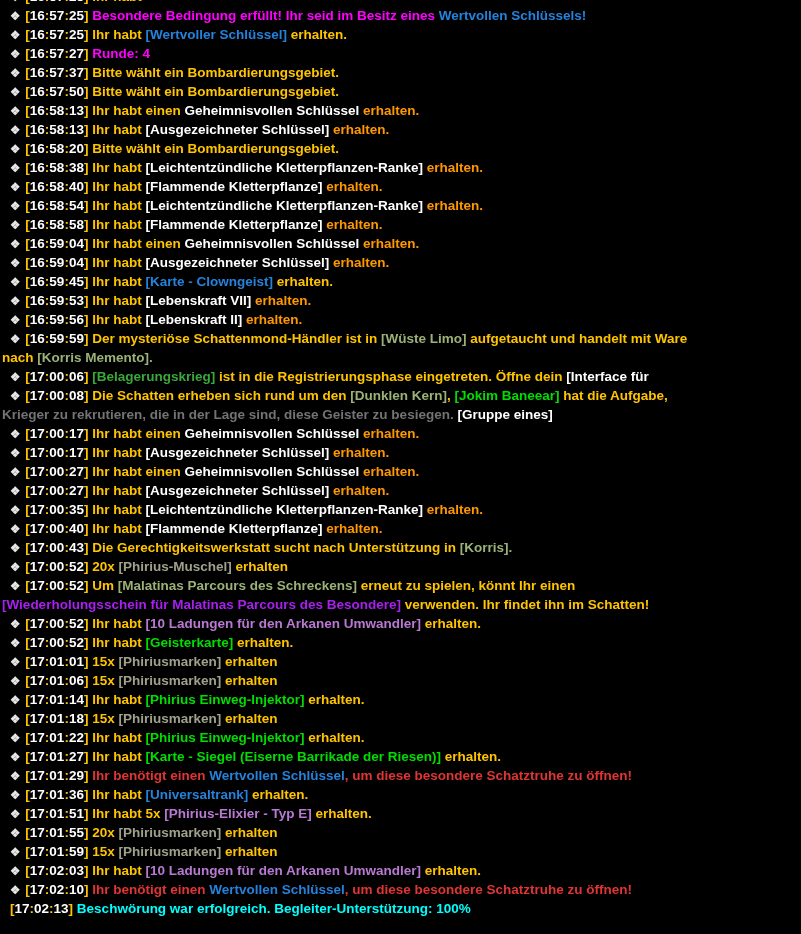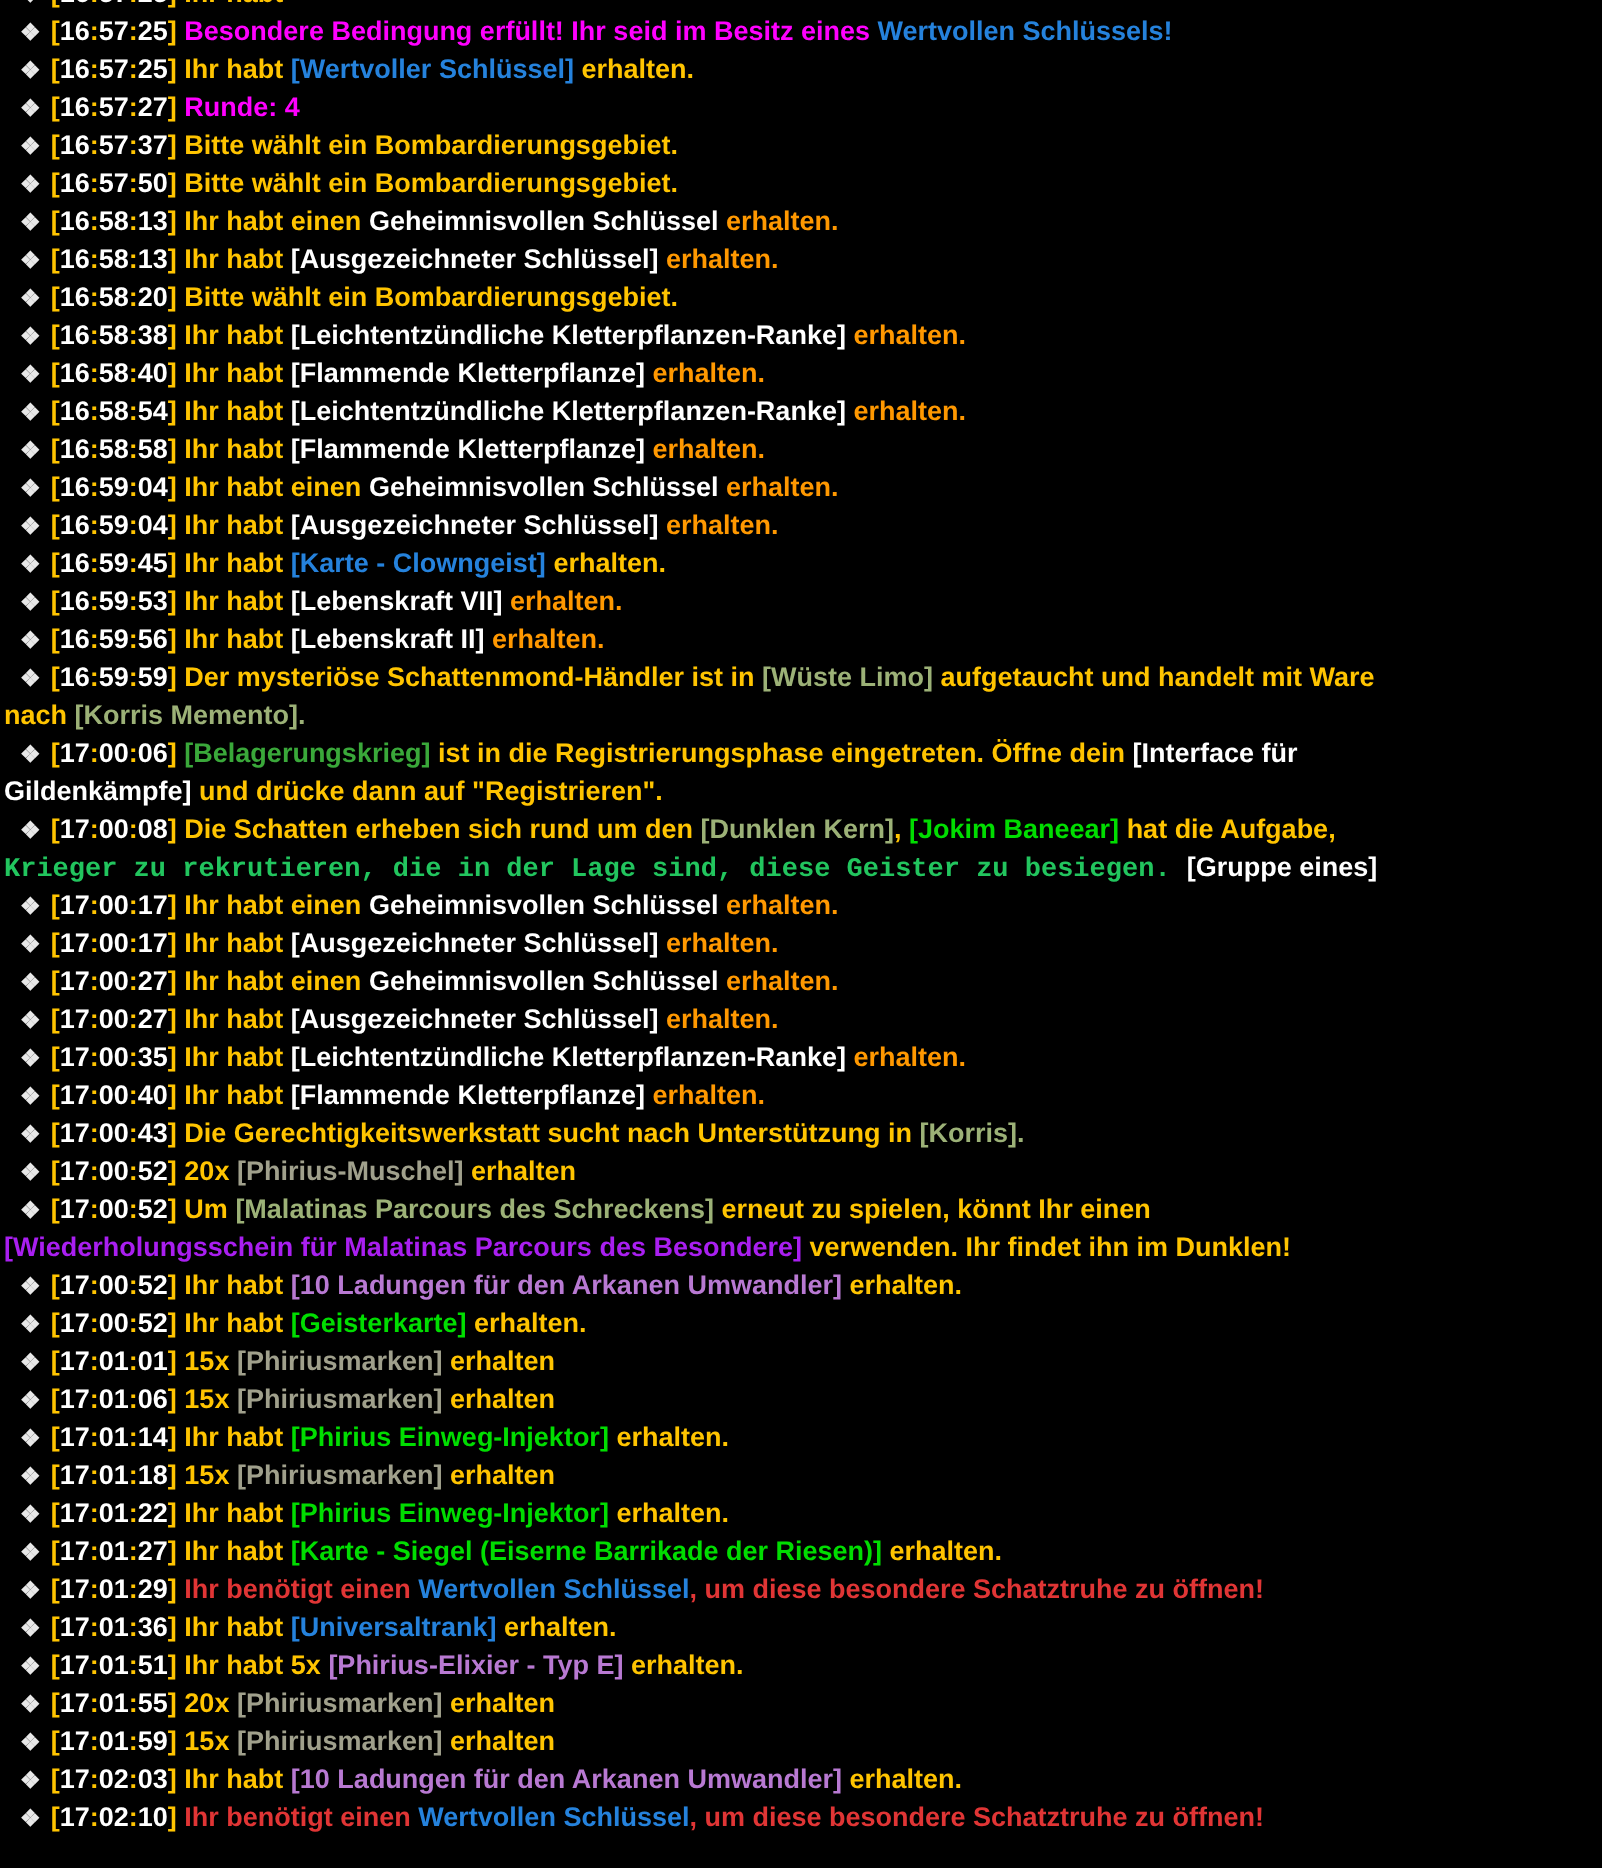--- a/index.html
+++ b/index.html
@@ -40,33 +40,32 @@
     <div class="row"><span class="bullet" style="color: rgb(232, 232, 232);">❖</span><span class="ts"><span style="color: rgb(255, 196, 0);">[</span><span style="color: rgb(255, 255, 255);">1</span><span style="color: rgb(255, 255, 255);">6</span><span style="color: rgb(255, 196, 0);">:</span><span style="color: rgb(255, 255, 255);">5</span><span style="color: rgb(255, 255, 255);">8</span><span style="color: rgb(255, 196, 0);">:</span><span style="color: rgb(255, 255, 255);">5</span><span style="color: rgb(255, 255, 255);">4</span><span style="color: rgb(255, 196, 0);">]</span></span> <span class="seg" style="color: rgb(255, 196, 0);">Ihr habt </span><span class="seg" style="color: rgb(255, 255, 255);">[Leichtentzündliche Kletterpflanzen-Ranke]</span><span class="seg" style="color: rgb(255, 152, 0);"> erhalten.</span></div>
     <div class="row"><span class="bullet" style="color: rgb(232, 232, 232);">❖</span><span class="ts"><span style="color: rgb(255, 196, 0);">[</span><span style="color: rgb(255, 255, 255);">1</span><span style="color: rgb(255, 255, 255);">6</span><span style="color: rgb(255, 196, 0);">:</span><span style="color: rgb(255, 255, 255);">5</span><span style="color: rgb(255, 255, 255);">8</span><span style="color: rgb(255, 196, 0);">:</span><span style="color: rgb(255, 255, 255);">5</span><span style="color: rgb(255, 255, 255);">8</span><span style="color: rgb(255, 196, 0);">]</span></span> <span class="seg" style="color: rgb(255, 196, 0);">Ihr habt </span><span class="seg" style="color: rgb(255, 255, 255);">[Flammende Kletterpflanze]</span><span class="seg" style="color: rgb(255, 152, 0);"> erhalten.</span></div>
     <div class="row"><span class="bullet" style="color: rgb(232, 232, 232);">❖</span><span class="ts"><span style="color: rgb(255, 196, 0);">[</span><span style="color: rgb(255, 255, 255);">1</span><span style="color: rgb(255, 255, 255);">6</span><span style="color: rgb(255, 196, 0);">:</span><span style="color: rgb(255, 255, 255);">5</span><span style="color: rgb(255, 255, 255);">9</span><span style="color: rgb(255, 196, 0);">:</span><span style="color: rgb(255, 255, 255);">0</span><span style="color: rgb(255, 255, 255);">4</span><span style="color: rgb(255, 196, 0);">]</span></span> <span class="seg" style="color: rgb(255, 196, 0);">Ihr habt einen </span><span class="seg" style="color: rgb(255, 255, 255);">Geheimnisvollen Schlüssel</span><span class="seg" style="color: rgb(255, 152, 0);"> erhalten.</span></div>
     <div class="row"><span class="bullet" style="color: rgb(232, 232, 232);">❖</span><span class="ts"><span style="color: rgb(255, 196, 0);">[</span><span style="color: rgb(255, 255, 255);">1</span><span style="color: rgb(255, 255, 255);">6</span><span style="color: rgb(255, 196, 0);">:</span><span style="color: rgb(255, 255, 255);">5</span><span style="color: rgb(255, 255, 255);">9</span><span style="color: rgb(255, 196, 0);">:</span><span style="color: rgb(255, 255, 255);">0</span><span style="color: rgb(255, 255, 255);">4</span><span style="color: rgb(255, 196, 0);">]</span></span> <span class="seg" style="color: rgb(255, 196, 0);">Ihr habt </span><span class="seg" style="color: rgb(255, 255, 255);">[Ausgezeichneter Schlüssel]</span><span class="seg" style="color: rgb(255, 152, 0);"> erhalten.</span></div>
     <div class="row"><span class="bullet" style="color: rgb(232, 232, 232);">❖</span><span class="ts"><span style="color: rgb(255, 196, 0);">[</span><span style="color: rgb(255, 255, 255);">1</span><span style="color: rgb(255, 255, 255);">6</span><span style="color: rgb(255, 196, 0);">:</span><span style="color: rgb(255, 255, 255);">5</span><span style="color: rgb(255, 255, 255);">9</span><span style="color: rgb(255, 196, 0);">:</span><span style="color: rgb(255, 255, 255);">4</span><span style="color: rgb(255, 255, 255);">5</span><span style="color: rgb(255, 196, 0);">]</span></span> <span class="seg" style="color: rgb(255, 196, 0);">Ihr habt </span><span class="seg" style="color: rgb(37, 130, 220);">[Karte - Clowngeist]</span><span class="seg" style="color: rgb(255, 196, 0);"> erhalten.</span></div>
     <div class="row"><span class="bullet" style="color: rgb(232, 232, 232);">❖</span><span class="ts"><span style="color: rgb(255, 196, 0);">[</span><span style="color: rgb(255, 255, 255);">1</span><span style="color: rgb(255, 255, 255);">6</span><span style="color: rgb(255, 196, 0);">:</span><span style="color: rgb(255, 255, 255);">5</span><span style="color: rgb(255, 255, 255);">9</span><span style="color: rgb(255, 196, 0);">:</span><span style="color: rgb(255, 255, 255);">5</span><span style="color: rgb(255, 255, 255);">3</span><span style="color: rgb(255, 196, 0);">]</span></span> <span class="seg" style="color: rgb(255, 196, 0);">Ihr habt </span><span class="seg" style="color: rgb(255, 255, 255);">[Lebenskraft VII]</span><span class="seg" style="color: rgb(255, 152, 0);"> erhalten.</span></div>
     <div class="row"><span class="bullet" style="color: rgb(232, 232, 232);">❖</span><span class="ts"><span style="color: rgb(255, 196, 0);">[</span><span style="color: rgb(255, 255, 255);">1</span><span style="color: rgb(255, 255, 255);">6</span><span style="color: rgb(255, 196, 0);">:</span><span style="color: rgb(255, 255, 255);">5</span><span style="color: rgb(255, 255, 255);">9</span><span style="color: rgb(255, 196, 0);">:</span><span style="color: rgb(255, 255, 255);">5</span><span style="color: rgb(255, 255, 255);">6</span><span style="color: rgb(255, 196, 0);">]</span></span> <span class="seg" style="color: rgb(255, 196, 0);">Ihr habt </span><span class="seg" style="color: rgb(255, 255, 255);">[Lebenskraft II]</span><span class="seg" style="color: rgb(255, 152, 0);"> erhalten.</span></div>
     <div class="row"><span class="bullet" style="color: rgb(232, 232, 232);">❖</span><span class="ts"><span style="color: rgb(255, 196, 0);">[</span><span style="color: rgb(255, 255, 255);">1</span><span style="color: rgb(255, 255, 255);">6</span><span style="color: rgb(255, 196, 0);">:</span><span style="color: rgb(255, 255, 255);">5</span><span style="color: rgb(255, 255, 255);">9</span><span style="color: rgb(255, 196, 0);">:</span><span style="color: rgb(255, 255, 255);">5</span><span style="color: rgb(255, 255, 255);">9</span><span style="color: rgb(255, 196, 0);">]</span></span> <span class="seg" style="color: rgb(255, 196, 0);">Der mysteriöse Schattenmond-Händler ist in </span><span class="seg" style="color: rgb(156, 177, 119);">[Wüste Limo]</span><span class="seg" style="color: rgb(255, 196, 0);"> aufgetaucht und handelt mit Ware</span></div>
     <div class="row cont"><span class="seg" style="color: rgb(255, 196, 0);">nach </span><span class="seg" style="color: rgb(156, 177, 119);">[Korris Memento]</span><span class="seg" style="color: rgb(156, 177, 119);">.</span></div>
     <div class="row"><span class="bullet" style="color: rgb(232, 232, 232);">❖</span><span class="ts"><span style="color: rgb(255, 196, 0);">[</span><span style="color: rgb(255, 255, 255);">1</span><span style="color: rgb(255, 255, 255);">7</span><span style="color: rgb(255, 196, 0);">:</span><span style="color: rgb(255, 255, 255);">0</span><span style="color: rgb(255, 255, 255);">0</span><span style="color: rgb(255, 196, 0);">:</span><span style="color: rgb(255, 255, 255);">0</span><span style="color: rgb(255, 255, 255);">6</span><span style="color: rgb(255, 196, 0);">]</span></span> <span class="seg" style="color: rgb(58, 168, 58);">[Belagerungskrieg]</span><span class="seg" style="color: rgb(255, 196, 0);"> ist in die Registrierungsphase eingetreten. Öffne dein </span><span class="seg" style="color: rgb(255, 255, 255);">[Interface für</span></div>
-    <div class="row cont"><span class="seg" style="color: rgb(255, 255, 255);">Gildenkämpfe]</span><span class="seg" style="color: rgb(255, 196, 0);"> und drücke dann auf "Registrieren".</span></div>
     <div class="row"><span class="bullet" style="color: rgb(232, 232, 232);">❖</span><span class="ts"><span style="color: rgb(255, 196, 0);">[</span><span style="color: rgb(255, 255, 255);">1</span><span style="color: rgb(255, 255, 255);">7</span><span style="color: rgb(255, 196, 0);">:</span><span style="color: rgb(255, 255, 255);">0</span><span style="color: rgb(255, 255, 255);">0</span><span style="color: rgb(255, 196, 0);">:</span><span style="color: rgb(255, 255, 255);">0</span><span style="color: rgb(255, 255, 255);">8</span><span style="color: rgb(255, 196, 0);">]</span></span> <span class="seg" style="color: rgb(255, 196, 0);">Die Schatten erheben sich rund um den </span><span class="seg" style="color: rgb(156, 177, 119);">[Dunklen Kern]</span><span class="seg" style="color: rgb(255, 196, 0);">, </span><span class="seg" style="color: rgb(0, 221, 0);">[Jokim Baneear]</span><span class="seg" style="color: rgb(255, 196, 0);"> hat die Aufgabe,</span></div>
-    <div class="row cont"><span class="seg" style="color: #22c55e; font-family: Liberation Mono, monospace;">Krieger zu rekrutieren, die in der Lage sind, diese Geister zu besiegen. </span><span class="seg" style="color: rgb(255, 255, 255);">[Gruppe eines]</span></div>
+    <div class="row cont"><span class="seg" style="color: #737373;">Krieger zu rekrutieren, die in der Lage sind, diese Geister zu besiegen. </span><span class="seg" style="color: rgb(255, 255, 255);">[Gruppe eines]</span></div>
     <div class="row"><span class="bullet" style="color: rgb(232, 232, 232);">❖</span><span class="ts"><span style="color: rgb(255, 196, 0);">[</span><span style="color: rgb(255, 255, 255);">1</span><span style="color: rgb(255, 255, 255);">7</span><span style="color: rgb(255, 196, 0);">:</span><span style="color: rgb(255, 255, 255);">0</span><span style="color: rgb(255, 255, 255);">0</span><span style="color: rgb(255, 196, 0);">:</span><span style="color: rgb(255, 255, 255);">1</span><span style="color: rgb(255, 255, 255);">7</span><span style="color: rgb(255, 196, 0);">]</span></span> <span class="seg" style="color: rgb(255, 196, 0);">Ihr habt einen </span><span class="seg" style="color: rgb(255, 255, 255);">Geheimnisvollen Schlüssel</span><span class="seg" style="color: rgb(255, 152, 0);"> erhalten.</span></div>
     <div class="row"><span class="bullet" style="color: rgb(232, 232, 232);">❖</span><span class="ts"><span style="color: rgb(255, 196, 0);">[</span><span style="color: rgb(255, 255, 255);">1</span><span style="color: rgb(255, 255, 255);">7</span><span style="color: rgb(255, 196, 0);">:</span><span style="color: rgb(255, 255, 255);">0</span><span style="color: rgb(255, 255, 255);">0</span><span style="color: rgb(255, 196, 0);">:</span><span style="color: rgb(255, 255, 255);">1</span><span style="color: rgb(255, 255, 255);">7</span><span style="color: rgb(255, 196, 0);">]</span></span> <span class="seg" style="color: rgb(255, 196, 0);">Ihr habt </span><span class="seg" style="color: rgb(255, 255, 255);">[Ausgezeichneter Schlüssel]</span><span class="seg" style="color: rgb(255, 152, 0);"> erhalten.</span></div>
     <div class="row"><span class="bullet" style="color: rgb(232, 232, 232);">❖</span><span class="ts"><span style="color: rgb(255, 196, 0);">[</span><span style="color: rgb(255, 255, 255);">1</span><span style="color: rgb(255, 255, 255);">7</span><span style="color: rgb(255, 196, 0);">:</span><span style="color: rgb(255, 255, 255);">0</span><span style="color: rgb(255, 255, 255);">0</span><span style="color: rgb(255, 196, 0);">:</span><span style="color: rgb(255, 255, 255);">2</span><span style="color: rgb(255, 255, 255);">7</span><span style="color: rgb(255, 196, 0);">]</span></span> <span class="seg" style="color: rgb(255, 196, 0);">Ihr habt einen </span><span class="seg" style="color: rgb(255, 255, 255);">Geheimnisvollen Schlüssel</span><span class="seg" style="color: rgb(255, 152, 0);"> erhalten.</span></div>
     <div class="row"><span class="bullet" style="color: rgb(232, 232, 232);">❖</span><span class="ts"><span style="color: rgb(255, 196, 0);">[</span><span style="color: rgb(255, 255, 255);">1</span><span style="color: rgb(255, 255, 255);">7</span><span style="color: rgb(255, 196, 0);">:</span><span style="color: rgb(255, 255, 255);">0</span><span style="color: rgb(255, 255, 255);">0</span><span style="color: rgb(255, 196, 0);">:</span><span style="color: rgb(255, 255, 255);">2</span><span style="color: rgb(255, 255, 255);">7</span><span style="color: rgb(255, 196, 0);">]</span></span> <span class="seg" style="color: rgb(255, 196, 0);">Ihr habt </span><span class="seg" style="color: rgb(255, 255, 255);">[Ausgezeichneter Schlüssel]</span><span class="seg" style="color: rgb(255, 152, 0);"> erhalten.</span></div>
     <div class="row"><span class="bullet" style="color: rgb(232, 232, 232);">❖</span><span class="ts"><span style="color: rgb(255, 196, 0);">[</span><span style="color: rgb(255, 255, 255);">1</span><span style="color: rgb(255, 255, 255);">7</span><span style="color: rgb(255, 196, 0);">:</span><span style="color: rgb(255, 255, 255);">0</span><span style="color: rgb(255, 255, 255);">0</span><span style="color: rgb(255, 196, 0);">:</span><span style="color: rgb(255, 255, 255);">3</span><span style="color: rgb(255, 255, 255);">5</span><span style="color: rgb(255, 196, 0);">]</span></span> <span class="seg" style="color: rgb(255, 196, 0);">Ihr habt </span><span class="seg" style="color: rgb(255, 255, 255);">[Leichtentzündliche Kletterpflanzen-Ranke]</span><span class="seg" style="color: rgb(255, 152, 0);"> erhalten.</span></div>
     <div class="row"><span class="bullet" style="color: rgb(232, 232, 232);">❖</span><span class="ts"><span style="color: rgb(255, 196, 0);">[</span><span style="color: rgb(255, 255, 255);">1</span><span style="color: rgb(255, 255, 255);">7</span><span style="color: rgb(255, 196, 0);">:</span><span style="color: rgb(255, 255, 255);">0</span><span style="color: rgb(255, 255, 255);">0</span><span style="color: rgb(255, 196, 0);">:</span><span style="color: rgb(255, 255, 255);">4</span><span style="color: rgb(255, 255, 255);">0</span><span style="color: rgb(255, 196, 0);">]</span></span> <span class="seg" style="color: rgb(255, 196, 0);">Ihr habt </span><span class="seg" style="color: rgb(255, 255, 255);">[Flammende Kletterpflanze]</span><span class="seg" style="color: rgb(255, 152, 0);"> erhalten.</span></div>
     <div class="row"><span class="bullet" style="color: rgb(232, 232, 232);">❖</span><span class="ts"><span style="color: rgb(255, 196, 0);">[</span><span style="color: rgb(255, 255, 255);">1</span><span style="color: rgb(255, 255, 255);">7</span><span style="color: rgb(255, 196, 0);">:</span><span style="color: rgb(255, 255, 255);">0</span><span style="color: rgb(255, 255, 255);">0</span><span style="color: rgb(255, 196, 0);">:</span><span style="color: rgb(255, 255, 255);">4</span><span style="color: rgb(255, 255, 255);">3</span><span style="color: rgb(255, 196, 0);">]</span></span> <span class="seg" style="color: rgb(255, 196, 0);">Die Gerechtigkeitswerkstatt sucht nach Unterstützung in </span><span class="seg" style="color: rgb(156, 177, 119);">[Korris]</span><span class="seg" style="color: rgb(156, 177, 119);">.</span></div>
     <div class="row"><span class="bullet" style="color: rgb(232, 232, 232);">❖</span><span class="ts"><span style="color: rgb(255, 196, 0);">[</span><span style="color: rgb(255, 255, 255);">1</span><span style="color: rgb(255, 255, 255);">7</span><span style="color: rgb(255, 196, 0);">:</span><span style="color: rgb(255, 255, 255);">0</span><span style="color: rgb(255, 255, 255);">0</span><span style="color: rgb(255, 196, 0);">:</span><span style="color: rgb(255, 255, 255);">5</span><span style="color: rgb(255, 255, 255);">2</span><span style="color: rgb(255, 196, 0);">]</span></span> <span class="seg" style="color: rgb(255, 196, 0);">20x </span><span class="seg" style="color: rgb(160, 160, 140);">[Phirius-Muschel]</span><span class="seg" style="color: rgb(255, 196, 0);"> erhalten</span></div>
     <div class="row"><span class="bullet" style="color: rgb(232, 232, 232);">❖</span><span class="ts"><span style="color: rgb(255, 196, 0);">[</span><span style="color: rgb(255, 255, 255);">1</span><span style="color: rgb(255, 255, 255);">7</span><span style="color: rgb(255, 196, 0);">:</span><span style="color: rgb(255, 255, 255);">0</span><span style="color: rgb(255, 255, 255);">0</span><span style="color: rgb(255, 196, 0);">:</span><span style="color: rgb(255, 255, 255);">5</span><span style="color: rgb(255, 255, 255);">2</span><span style="color: rgb(255, 196, 0);">]</span></span> <span class="seg" style="color: rgb(255, 196, 0);">Um </span><span class="seg" style="color: rgb(156, 177, 119);">[Malatinas Parcours des Schreckens]</span><span class="seg" style="color: rgb(255, 196, 0);"> erneut zu spielen, könnt Ihr einen</span></div>
-    <div class="row cont"><span class="seg" style="color: rgb(169, 31, 240);">[Wiederholungsschein für Malatinas Parcours des Besondere]</span><span class="seg" style="color: rgb(255, 196, 0);"> verwenden. Ihr findet ihn im Dunklen!</span></div>
+    <div class="row cont"><span class="seg" style="color: rgb(169, 31, 240);">[Wiederholungsschein für Malatinas Parcours des Besondere]</span><span class="seg" style="color: rgb(255, 196, 0);"> verwenden. Ihr findet ihn im Schatten!</span></div>
     <div class="row"><span class="bullet" style="color: rgb(232, 232, 232);">❖</span><span class="ts"><span style="color: rgb(255, 196, 0);">[</span><span style="color: rgb(255, 255, 255);">1</span><span style="color: rgb(255, 255, 255);">7</span><span style="color: rgb(255, 196, 0);">:</span><span style="color: rgb(255, 255, 255);">0</span><span style="color: rgb(255, 255, 255);">0</span><span style="color: rgb(255, 196, 0);">:</span><span style="color: rgb(255, 255, 255);">5</span><span style="color: rgb(255, 255, 255);">2</span><span style="color: rgb(255, 196, 0);">]</span></span> <span class="seg" style="color: rgb(255, 196, 0);">Ihr habt </span><span class="seg" style="color: rgb(184, 121, 210);">[10 Ladungen für den Arkanen Umwandler]</span><span class="seg" style="color: rgb(255, 196, 0);"> erhalten.</span></div>
     <div class="row"><span class="bullet" style="color: rgb(232, 232, 232);">❖</span><span class="ts"><span style="color: rgb(255, 196, 0);">[</span><span style="color: rgb(255, 255, 255);">1</span><span style="color: rgb(255, 255, 255);">7</span><span style="color: rgb(255, 196, 0);">:</span><span style="color: rgb(255, 255, 255);">0</span><span style="color: rgb(255, 255, 255);">0</span><span style="color: rgb(255, 196, 0);">:</span><span style="color: rgb(255, 255, 255);">5</span><span style="color: rgb(255, 255, 255);">2</span><span style="color: rgb(255, 196, 0);">]</span></span> <span class="seg" style="color: rgb(255, 196, 0);">Ihr habt </span><span class="seg" style="color: rgb(0, 221, 0);">[Geisterkarte]</span><span class="seg" style="color: rgb(255, 196, 0);"> erhalten.</span></div>
     <div class="row"><span class="bullet" style="color: rgb(232, 232, 232);">❖</span><span class="ts"><span style="color: rgb(255, 196, 0);">[</span><span style="color: rgb(255, 255, 255);">1</span><span style="color: rgb(255, 255, 255);">7</span><span style="color: rgb(255, 196, 0);">:</span><span style="color: rgb(255, 255, 255);">0</span><span style="color: rgb(255, 255, 255);">1</span><span style="color: rgb(255, 196, 0);">:</span><span style="color: rgb(255, 255, 255);">0</span><span style="color: rgb(255, 255, 255);">1</span><span style="color: rgb(255, 196, 0);">]</span></span> <span class="seg" style="color: rgb(255, 196, 0);">15x </span><span class="seg" style="color: rgb(160, 160, 140);">[Phiriusmarken]</span><span class="seg" style="color: rgb(255, 196, 0);"> erhalten</span></div>
     <div class="row"><span class="bullet" style="color: rgb(232, 232, 232);">❖</span><span class="ts"><span style="color: rgb(255, 196, 0);">[</span><span style="color: rgb(255, 255, 255);">1</span><span style="color: rgb(255, 255, 255);">7</span><span style="color: rgb(255, 196, 0);">:</span><span style="color: rgb(255, 255, 255);">0</span><span style="color: rgb(255, 255, 255);">1</span><span style="color: rgb(255, 196, 0);">:</span><span style="color: rgb(255, 255, 255);">0</span><span style="color: rgb(255, 255, 255);">6</span><span style="color: rgb(255, 196, 0);">]</span></span> <span class="seg" style="color: rgb(255, 196, 0);">15x </span><span class="seg" style="color: rgb(160, 160, 140);">[Phiriusmarken]</span><span class="seg" style="color: rgb(255, 196, 0);"> erhalten</span></div>
     <div class="row"><span class="bullet" style="color: rgb(232, 232, 232);">❖</span><span class="ts"><span style="color: rgb(255, 196, 0);">[</span><span style="color: rgb(255, 255, 255);">1</span><span style="color: rgb(255, 255, 255);">7</span><span style="color: rgb(255, 196, 0);">:</span><span style="color: rgb(255, 255, 255);">0</span><span style="color: rgb(255, 255, 255);">1</span><span style="color: rgb(255, 196, 0);">:</span><span style="color: rgb(255, 255, 255);">1</span><span style="color: rgb(255, 255, 255);">4</span><span style="color: rgb(255, 196, 0);">]</span></span> <span class="seg" style="color: rgb(255, 196, 0);">Ihr habt </span><span class="seg" style="color: rgb(0, 221, 0);">[Phirius Einweg-Injektor]</span><span class="seg" style="color: rgb(255, 196, 0);"> erhalten.</span></div>
     <div class="row"><span class="bullet" style="color: rgb(232, 232, 232);">❖</span><span class="ts"><span style="color: rgb(255, 196, 0);">[</span><span style="color: rgb(255, 255, 255);">1</span><span style="color: rgb(255, 255, 255);">7</span><span style="color: rgb(255, 196, 0);">:</span><span style="color: rgb(255, 255, 255);">0</span><span style="color: rgb(255, 255, 255);">1</span><span style="color: rgb(255, 196, 0);">:</span><span style="color: rgb(255, 255, 255);">1</span><span style="color: rgb(255, 255, 255);">8</span><span style="color: rgb(255, 196, 0);">]</span></span> <span class="seg" style="color: rgb(255, 196, 0);">15x </span><span class="seg" style="color: rgb(160, 160, 140);">[Phiriusmarken]</span><span class="seg" style="color: rgb(255, 196, 0);"> erhalten</span></div>
     <div class="row"><span class="bullet" style="color: rgb(232, 232, 232);">❖</span><span class="ts"><span style="color: rgb(255, 196, 0);">[</span><span style="color: rgb(255, 255, 255);">1</span><span style="color: rgb(255, 255, 255);">7</span><span style="color: rgb(255, 196, 0);">:</span><span style="color: rgb(255, 255, 255);">0</span><span style="color: rgb(255, 255, 255);">1</span><span style="color: rgb(255, 196, 0);">:</span><span style="color: rgb(255, 255, 255);">2</span><span style="color: rgb(255, 255, 255);">2</span><span style="color: rgb(255, 196, 0);">]</span></span> <span class="seg" style="color: rgb(255, 196, 0);">Ihr habt </span><span class="seg" style="color: rgb(0, 221, 0);">[Phirius Einweg-Injektor]</span><span class="seg" style="color: rgb(255, 196, 0);"> erhalten.</span></div>
     <div class="row"><span class="bullet" style="color: rgb(232, 232, 232);">❖</span><span class="ts"><span style="color: rgb(255, 196, 0);">[</span><span style="color: rgb(255, 255, 255);">1</span><span style="color: rgb(255, 255, 255);">7</span><span style="color: rgb(255, 196, 0);">:</span><span style="color: rgb(255, 255, 255);">0</span><span style="color: rgb(255, 255, 255);">1</span><span style="color: rgb(255, 196, 0);">:</span><span style="color: rgb(255, 255, 255);">2</span><span style="color: rgb(255, 255, 255);">7</span><span style="color: rgb(255, 196, 0);">]</span></span> <span class="seg" style="color: rgb(255, 196, 0);">Ihr habt </span><span class="seg" style="color: rgb(0, 221, 0);">[Karte - Siegel (Eiserne Barrikade der Riesen)]</span><span class="seg" style="color: rgb(255, 196, 0);"> erhalten.</span></div>
     <div class="row"><span class="bullet" style="color: rgb(232, 232, 232);">❖</span><span class="ts"><span style="color: rgb(255, 196, 0);">[</span><span style="color: rgb(255, 255, 255);">1</span><span style="color: rgb(255, 255, 255);">7</span><span style="color: rgb(255, 196, 0);">:</span><span style="color: rgb(255, 255, 255);">0</span><span style="color: rgb(255, 255, 255);">1</span><span style="color: rgb(255, 196, 0);">:</span><span style="color: rgb(255, 255, 255);">2</span><span style="color: rgb(255, 255, 255);">9</span><span style="color: rgb(255, 196, 0);">]</span></span> <span class="seg" style="color: rgb(224, 53, 53);">Ihr benötigt einen </span><span class="seg" style="color: rgb(37, 130, 220);">Wertvollen Schlüssel</span><span class="seg" style="color: rgb(224, 53, 53);">, um diese besondere Schatztruhe zu öffnen!</span></div>
     <div class="row"><span class="bullet" style="color: rgb(232, 232, 232);">❖</span><span class="ts"><span style="color: rgb(255, 196, 0);">[</span><span style="color: rgb(255, 255, 255);">1</span><span style="color: rgb(255, 255, 255);">7</span><span style="color: rgb(255, 196, 0);">:</span><span style="color: rgb(255, 255, 255);">0</span><span style="color: rgb(255, 255, 255);">1</span><span style="color: rgb(255, 196, 0);">:</span><span style="color: rgb(255, 255, 255);">3</span><span style="color: rgb(255, 255, 255);">6</span><span style="color: rgb(255, 196, 0);">]</span></span> <span class="seg" style="color: rgb(255, 196, 0);">Ihr habt </span><span class="seg" style="color: rgb(37, 130, 220);">[Universaltrank]</span><span class="seg" style="color: rgb(255, 196, 0);"> erhalten.</span></div>

